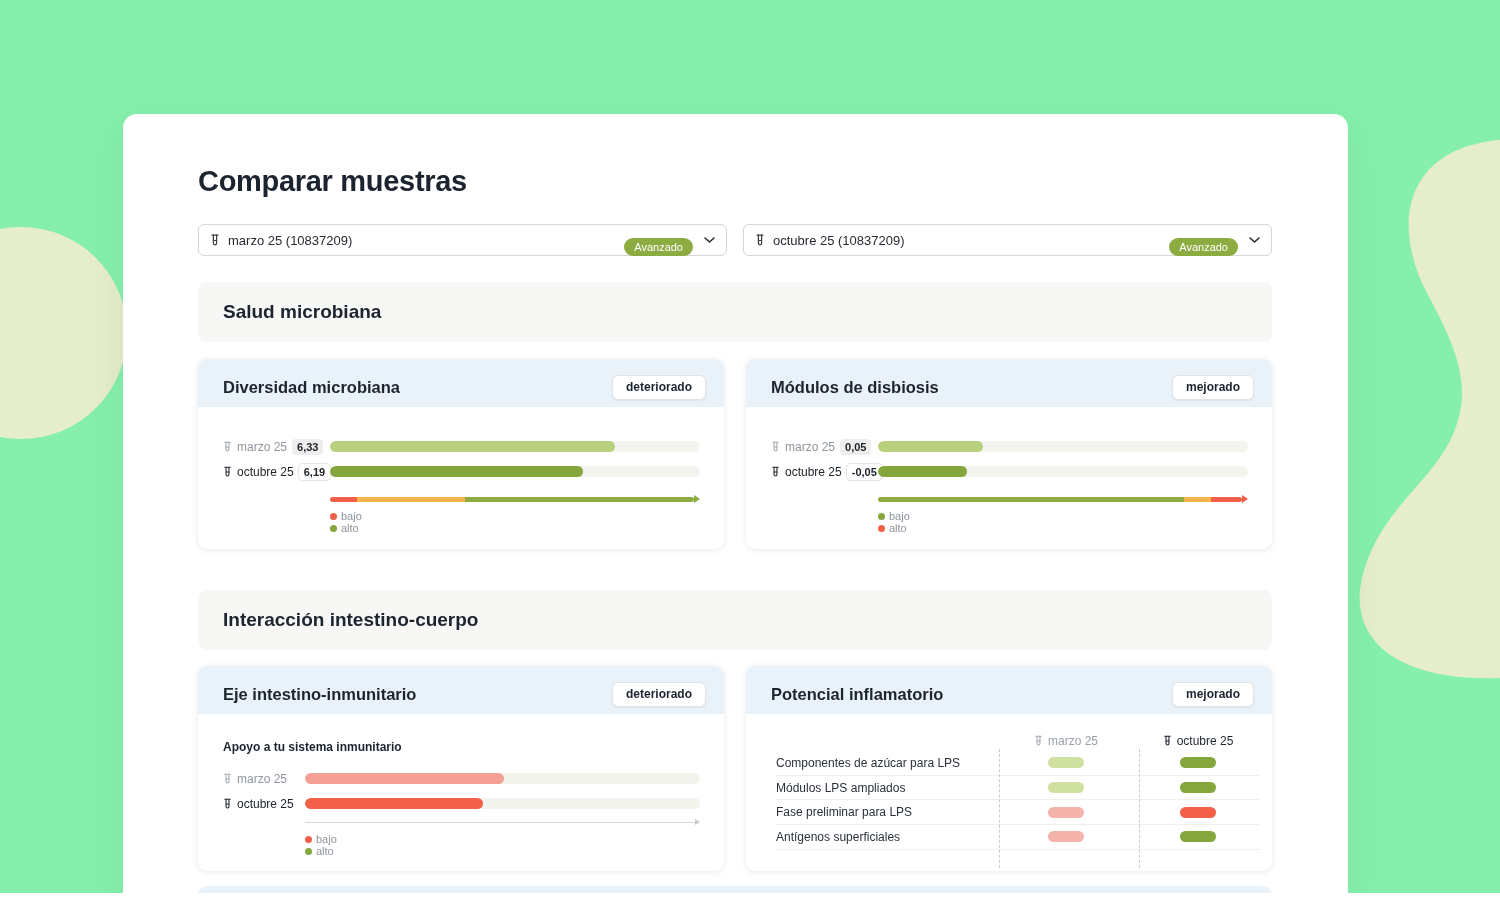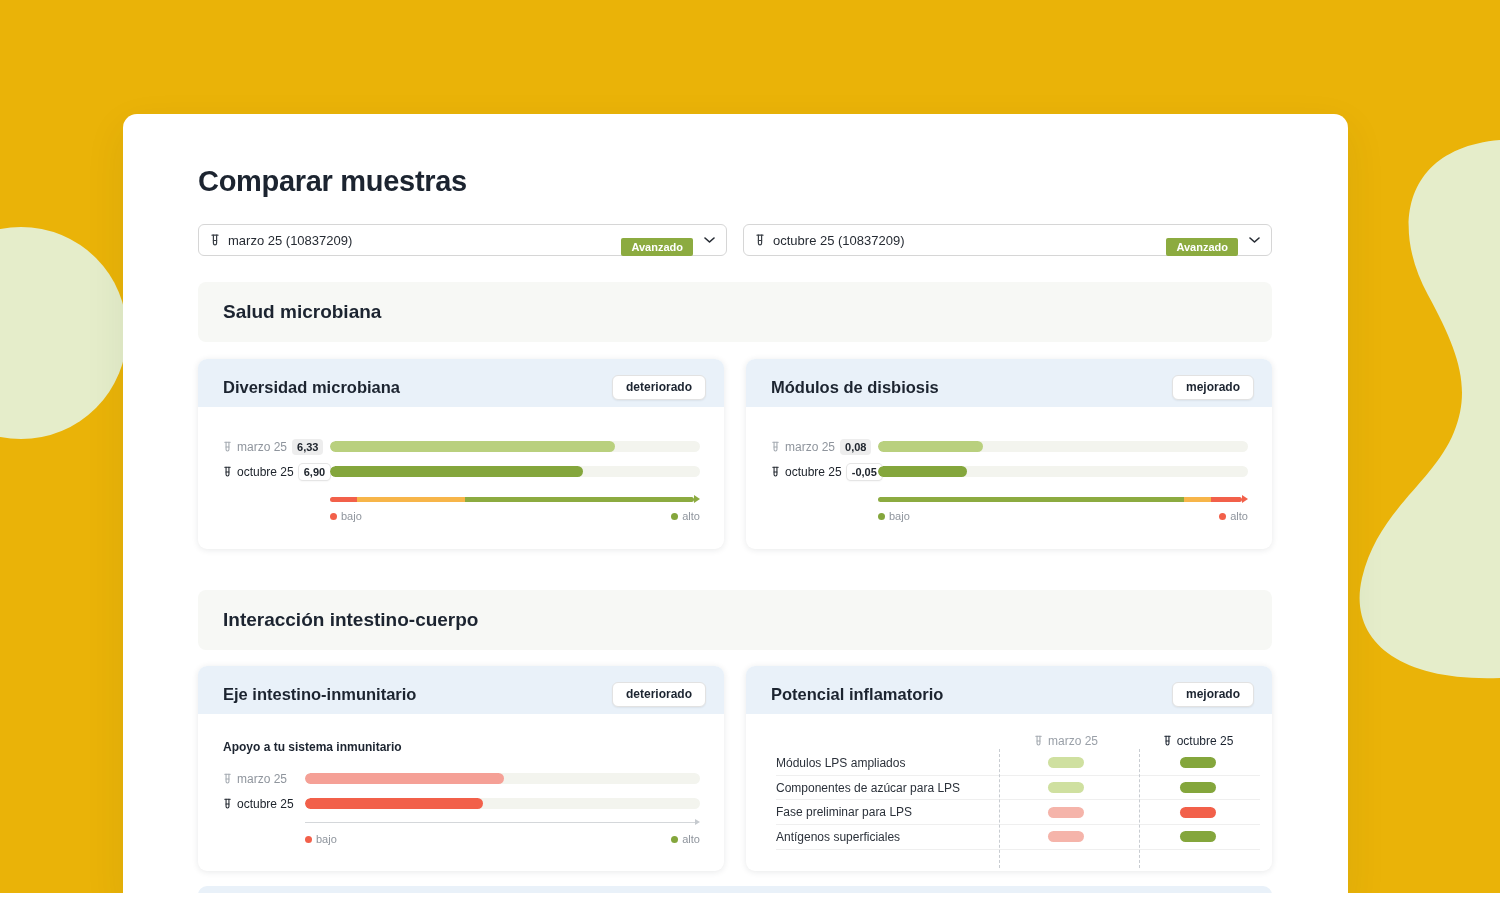--- a/index.html
+++ b/index.html
@@ -1,19 +1,19 @@
 <!DOCTYPE html>
 <html><head>
 <meta charset="utf-8">
 <style>
   * { box-sizing: border-box; margin: 0; padding: 0; }
   html,body { width:1500px; height:901px; }
   body { font-family: "Liberation Sans", "DejaVu Sans", sans-serif; }
 
-  .stage { position:relative; width:1500px; height:893px; background:#eab308; overflow:hidden; }
+  .stage { position:relative; width:1500px; height:893px; background:#86efac; overflow:hidden; }
 
   
   .blob-left { position:absolute; left:-85px; top:227px; width:212px; height:212px;
                border-radius:50%; background:#e5edca; z-index:1; }
   .blob-right { position:absolute; right:0; top:130px; z-index:1; }
 
   
   .app-card { position:absolute; left:123px; top:114px; width:1225px; height:787px;
               background:#ffffff; border-radius:14px 14px 0 0;
               box-shadow:0 14px 40px rgba(40,60,40,0.08); z-index:2; }
@@ -21,22 +21,22 @@
 
   .page-title { margin-top:51px; font-size:29px; line-height:32px; font-weight:700;
                 color:#1c2430; letter-spacing:-0.3px; }
 
   
   .selectors { display:flex; gap:16px; margin-top:27px;align-items:flex-end; }
   .selector { flex:1; height:32px; background:#fff; border:1px solid #d6d6d6; border-radius:6px;
               display:flex; align-items:center; gap:8px; padding:0 11px; cursor:pointer; }
   .selector .vial { color:#3a3f46; display:flex; }
   .selector-label { font-size:13px; color:#262b33; }
-  .badge-adv { margin-left:auto; background:#8cab40; color:#fff; font-size:11px; font-weight:700;
-               padding:3px 10px; border-radius:2px; line-height:12px;margin-top:13px; }
+  .badge-adv { margin-left:auto; background:#8cab40; color:#fff; font-size:11px; font-weight:400;
+               padding:3px 10px; border-radius:9px; line-height:12px;margin-top:13px; }
   .chevron { color:#262b33; display:flex; margin-left:3px; }
 
   
   .section-band { margin-top:26px; height:60px; background:#f7f8f5; border-radius:8px;
                   display:flex; align-items:center; padding:0 25px; }
   .section-band.second { margin-top:41px; }
   .section-title { font-size:19px; font-weight:700; color:#1c2430; }
 
   
   .cards-row { display:flex; gap:22px; margin-top:17px; }
@@ -69,21 +69,21 @@
   .track { flex:1; height:11px; background:#f3f4ee; border-radius:6px; overflow:hidden; }
   .fill { height:100%; border-radius:6px; }
 
   
   .scale { display:flex; align-items:center; margin-top:11px; margin-left:107px; }
   .scale-bar { flex:1; display:flex; height:5px; border-radius:3px; overflow:hidden; }
   .seg { height:100%; }
   .scale-arrow { width:0; height:0; border-top:4px solid transparent; border-bottom:4px solid transparent;
                  border-left:6px solid; }
   .scale-labels { display:flex; justify-content:space-between; margin-top:7px; margin-left:107px;
-                  font-size:11px; color:#8f959d; }
+                  font-size:11px; color:#8f959d;flex-direction:column; }
   .gut-card .scale-labels { margin-left:82px; }
   .scale-labels .lbl { display:flex; align-items:center; gap:4px; }
   .dot { width:7px; height:7px; border-radius:50%; display:inline-block; }
 
   
   .subtitle { margin-top:26px; font-size:12px; font-weight:700; color:#1c2430; }
   .rows-block3 { margin-top:12px; }
   .axis { display:flex; align-items:center; margin-left:82px; margin-top:3px; color:#c6cacf; }
   .axis-line { flex:1; height:1px; background:#d4d7da; }
   .axis-arrow { width:0; height:0; border-top:3.5px solid transparent; border-bottom:3.5px solid transparent;
@@ -192,21 +192,21 @@
               <div class="bar-row dark">
                 <div class="meta">
                   <span class="vial-s">
                     <svg width="9" height="12" viewBox="0 0 10 13" fill="none" stroke="currentColor" stroke-width="1.2" stroke-linecap="round">
                         <path d="M2 1.2h6"></path>
                         <path d="M3.4 1.2v8.1a1.6 1.6 0 0 0 3.2 0V1.2"></path>
                         <path d="M3.4 6.5h3.2"></path>
                       </svg>
                   </span>
                   <span class="row-label">octubre 25</span>
-                  <span class="value-chip">6,90</span>
+                  <span class="value-chip">6,19</span>
                 </div>
                 <div class="track">
                   <div class="fill" style="width: 68.5%; background: rgb(132, 166, 60);"></div>
                 </div>
               </div>
             </div>
             <div class="scale">
               <div class="scale-bar">
                 <div class="seg" style="width: 7.5%; background: rgb(242, 96, 74);"></div>
                 <div class="seg" style="width: 29.5%; background: rgb(247, 181, 73);"></div>
@@ -237,21 +237,21 @@
               <div class="bar-row">
                 <div class="meta">
                   <span class="vial-s">
                     <svg width="9" height="12" viewBox="0 0 10 13" fill="none" stroke="currentColor" stroke-width="1.2" stroke-linecap="round">
                         <path d="M2 1.2h6"></path>
                         <path d="M3.4 1.2v8.1a1.6 1.6 0 0 0 3.2 0V1.2"></path>
                         <path d="M3.4 6.5h3.2"></path>
                       </svg>
                   </span>
                   <span class="row-label">marzo 25</span>
-                  <span class="value-chip">0,08</span>
+                  <span class="value-chip">0,05</span>
                 </div>
                 <div class="track">
                   <div class="fill" style="width: 28.5%; background: rgb(185, 208, 126);"></div>
                 </div>
               </div>
               <div class="bar-row dark">
                 <div class="meta">
                   <span class="vial-s">
                     <svg width="9" height="12" viewBox="0 0 10 13" fill="none" stroke="currentColor" stroke-width="1.2" stroke-linecap="round">
                         <path d="M2 1.2h6"></path>
@@ -377,30 +377,30 @@
                       <path d="M2 1.2h6"></path>
                       <path d="M3.4 1.2v8.1a1.6 1.6 0 0 0 3.2 0V1.2"></path>
                       <path d="M3.4 6.5h3.2"></path>
                     </svg>
                 </span>
                 <span>octubre 25</span>
               </span>
             </div>
             <div class="inflam-rows">
               <div class="inflam-row">
-                <span class="inflam-label">Módulos LPS ampliados</span>
+                <span class="inflam-label">Componentes de azúcar para LPS</span>
                 <span class="cell">
                     <span class="pill" style="background: rgb(207, 224, 160);"></span>
                   </span>
                 <span class="cell c2">
                     <span class="pill" style="background: rgb(132, 166, 60);"></span>
                   </span>
               </div>
               <div class="inflam-row">
-                <span class="inflam-label">Componentes de azúcar para LPS</span>
+                <span class="inflam-label">Módulos LPS ampliados</span>
                 <span class="cell">
                     <span class="pill" style="background: rgb(207, 224, 160);"></span>
                   </span>
                 <span class="cell c2">
                     <span class="pill" style="background: rgb(132, 166, 60);"></span>
                   </span>
               </div>
               <div class="inflam-row">
                 <span class="inflam-label">Fase preliminar para LPS</span>
                 <span class="cell">

